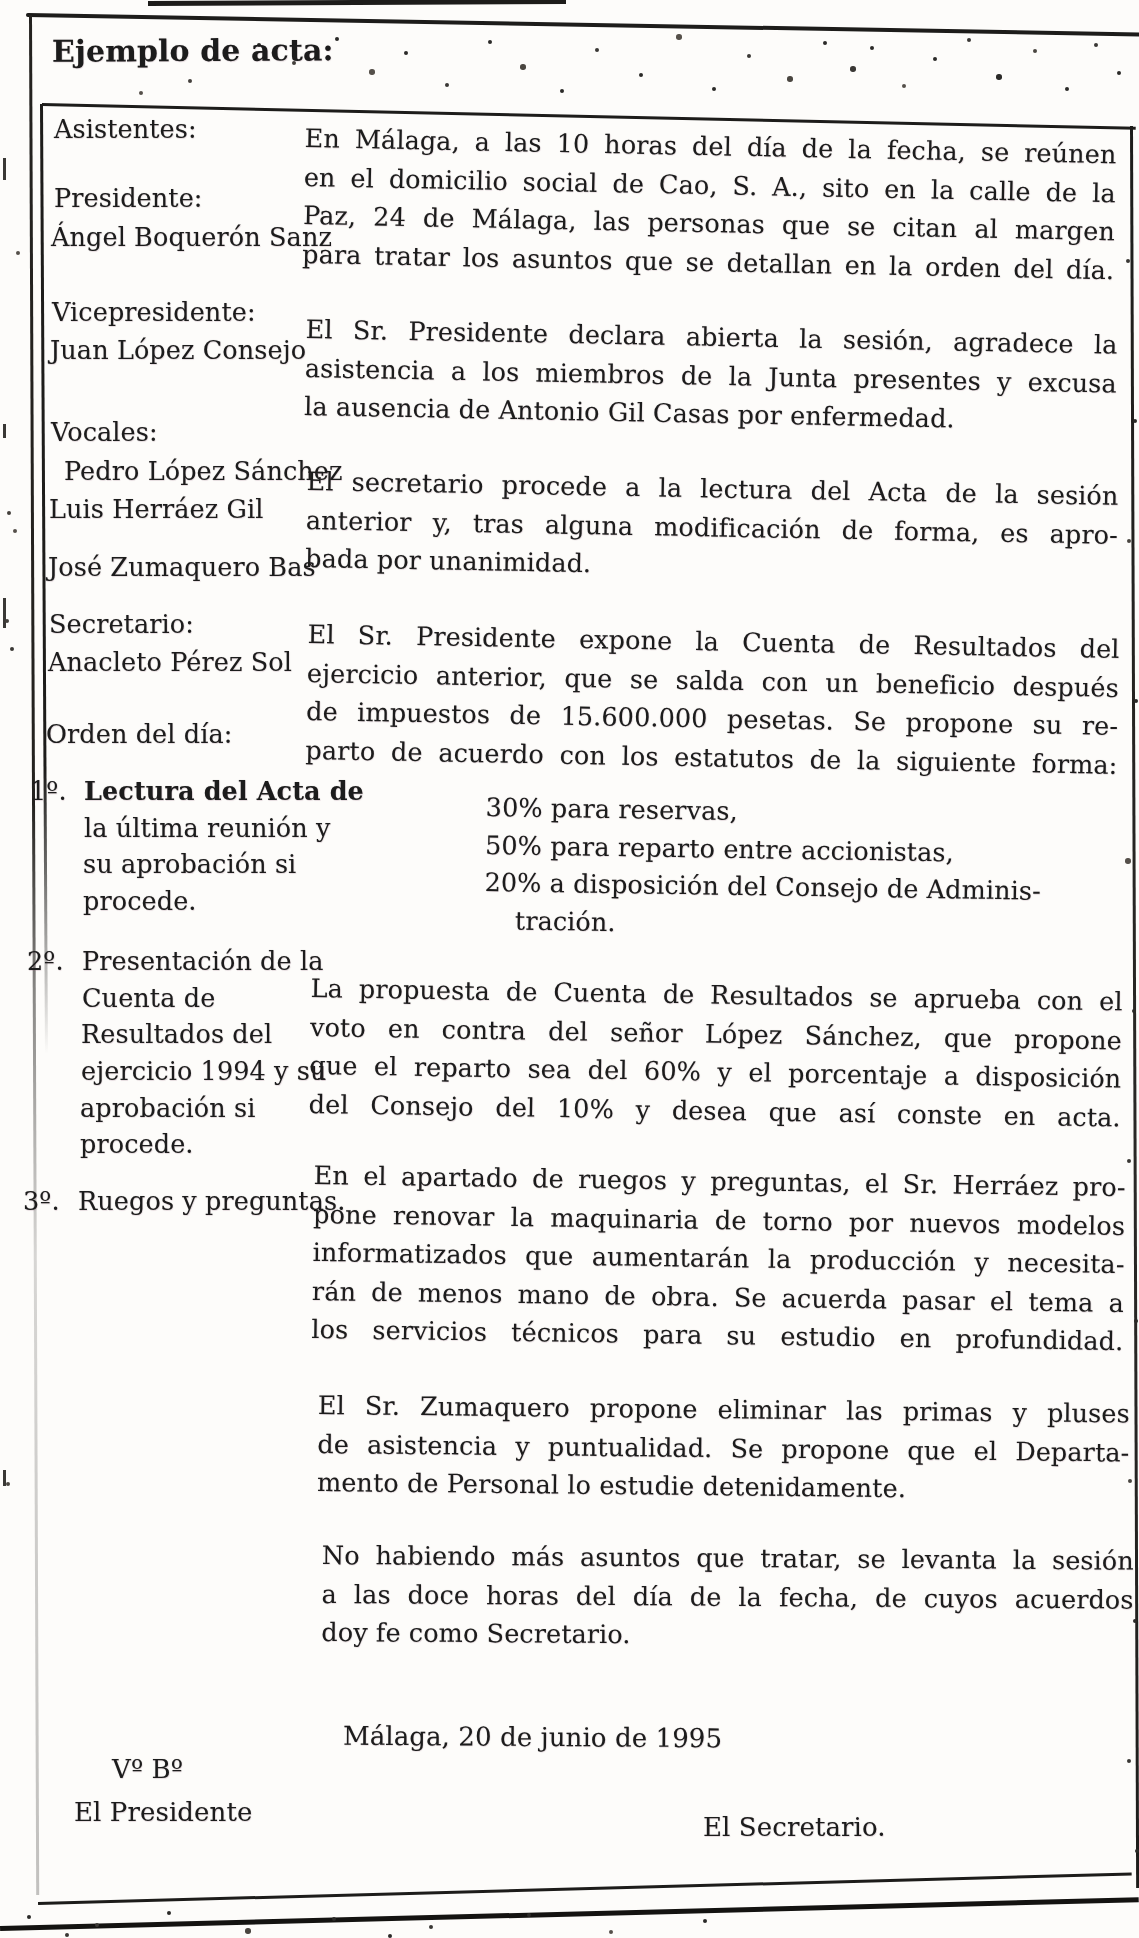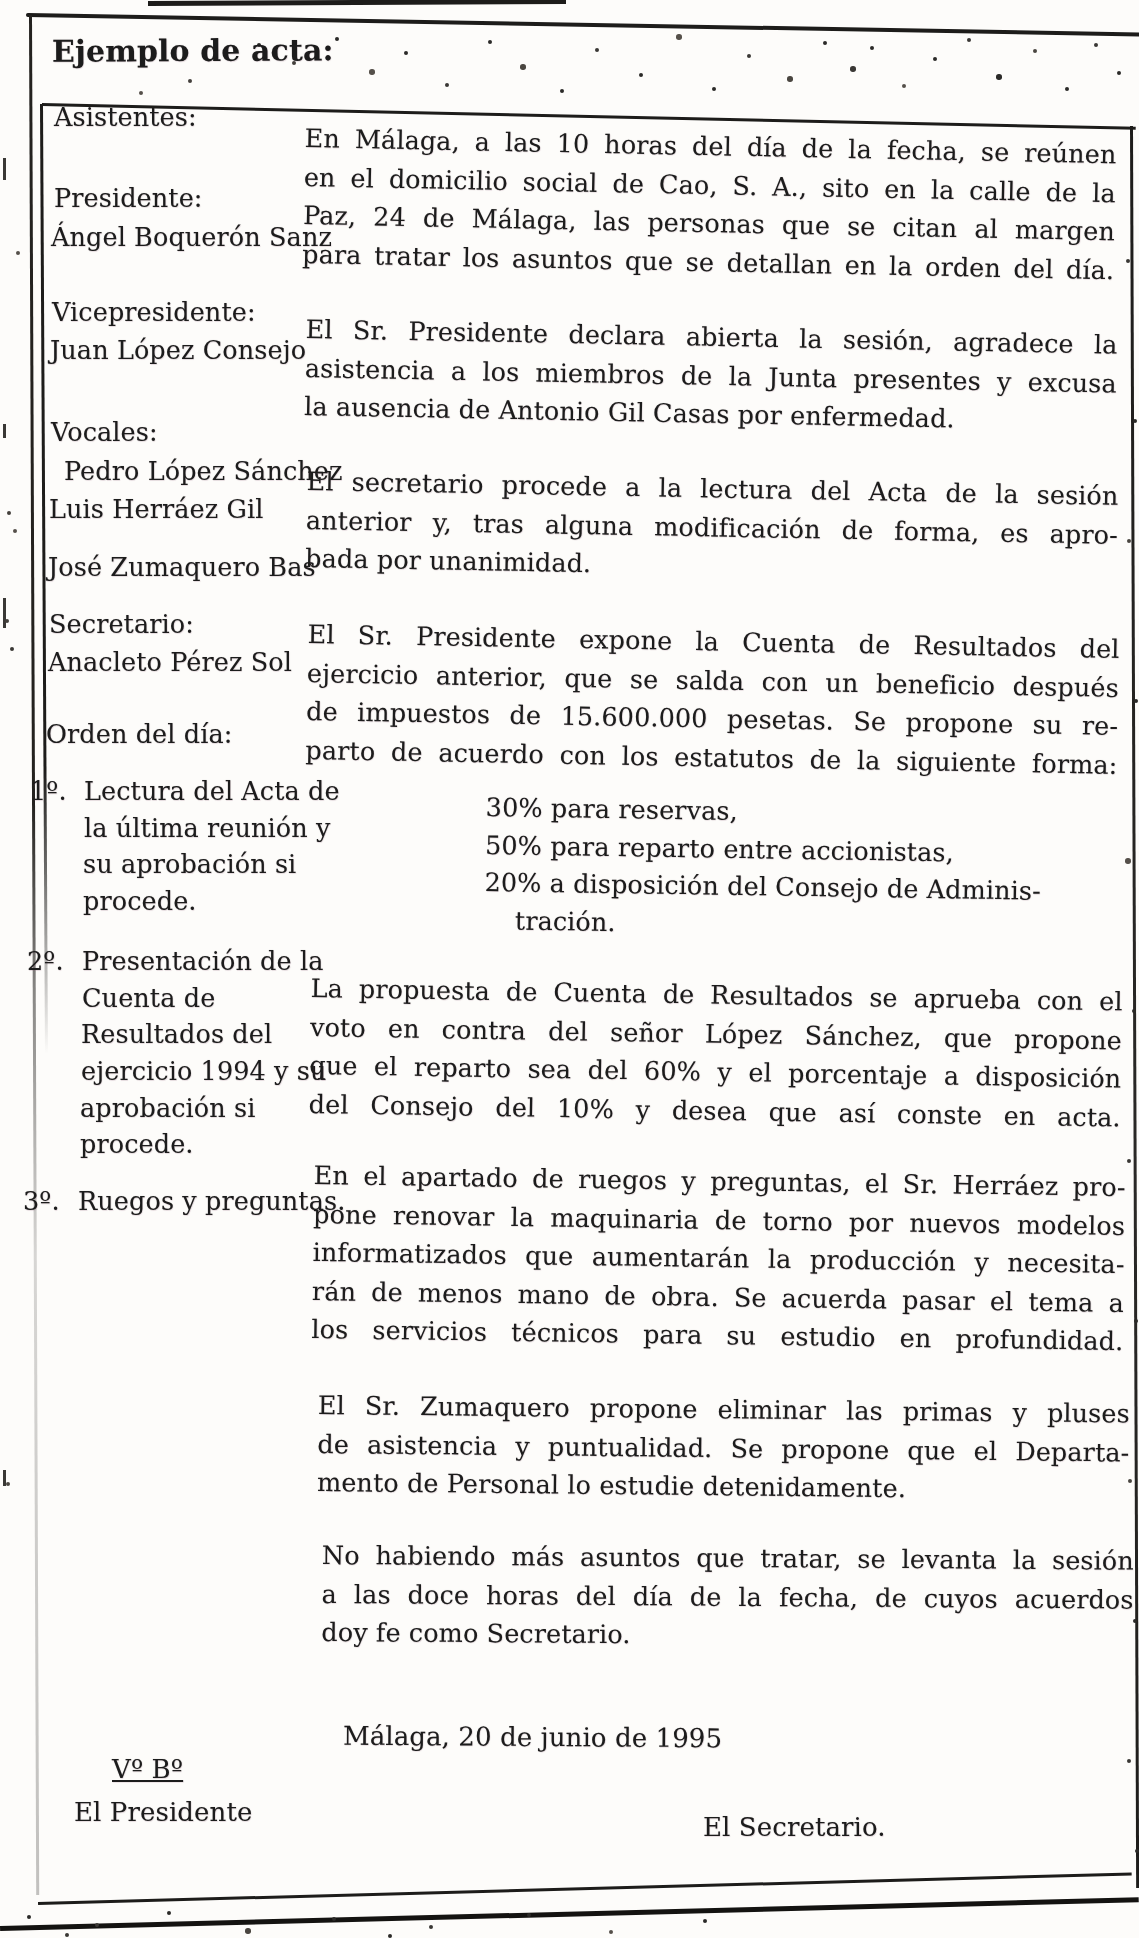--- a/index.html
+++ b/index.html
@@ -81,35 +81,35 @@
 <div class="abs edge-dash" style="top:424px;height:14px;"></div>
 <div class="abs edge-dash" style="top:598px;height:30px;"></div>
 <div class="abs edge-dash" style="top:1470px;height:16px;"></div>
 <div class="abs speck" id="specks-header"></div>
 <div class="abs speck" id="specks-right"></div>
 <div class="abs speck" id="specks-bottom"></div>
 <div class="abs speck" id="specks-margin"></div>
 
 <div class="abs txt" id="page-title">Ejemplo de acta:</div>
 
-<div class="abs txt sb" style="left:54px;top:98px;">Asistentes:</div>
+<div class="abs txt sb" style="left:54px;top:110px;">Asistentes:</div>
 <div class="abs txt sb" style="left:54px;top:179px;">Presidente:</div>
 <div class="abs txt sb" style="left:51px;top:218px;">Ángel Boquerón Sanz</div>
 <div class="abs txt sb" style="left:52px;top:293px;">Vicepresidente:</div>
 <div class="abs txt sb" style="left:50px;top:331px;">Juan López Consejo</div>
 <div class="abs txt sb" style="left:51px;top:413px;">Vocales:</div>
 <div class="abs txt sb" style="left:64px;top:452px;">Pedro López Sánchez</div>
 <div class="abs txt sb" style="left:49px;top:490px;">Luis Herráez Gil</div>
 <div class="abs txt sb" style="left:48px;top:548px;">José Zumaquero Bas</div>
 <div class="abs txt sb" style="left:49px;top:605px;">Secretario:</div>
 <div class="abs txt sb" style="left:48px;top:643px;">Anacleto Pérez Sol</div>
 <div class="abs txt sb" style="left:46px;top:715px;">Orden del día:</div>
 
 <div class="abs txt sb" style="left:30px;top:772px;">1º.</div>
-<div class="abs txt sb" style="left:84px;top:772px;">Lectura del Acta de</div>
+<div class="abs txt sb" style="left:84px;top:772px;font-weight:bold;">Lectura del Acta de</div>
 <div class="abs txt sb" style="left:84px;top:809px;">la última reunión y</div>
 <div class="abs txt sb" style="left:83px;top:845px;">su aprobación si</div>
 <div class="abs txt sb" style="left:83px;top:882px;">procede.</div>
 
 <div class="abs txt sb" style="left:27px;top:942px;">2º.</div>
 <div class="abs txt sb" style="left:82px;top:942px;">Presentación de la</div>
 <div class="abs txt sb" style="left:82px;top:979px;">Cuenta de</div>
 <div class="abs txt sb" style="left:81px;top:1015px;">Resultados del</div>
 <div class="abs txt sb" style="left:81px;top:1052px;">ejercicio 1994 y su</div>
 <div class="abs txt sb" style="left:80px;top:1089px;text-align:center;">aprobación si</div>
@@ -172,15 +172,15 @@
   <div class="ll">mento de Personal lo estudie detenidamente.</div>
 </div>
 
 <div class="abs txt para" style="left:322px;top:1536px;transform:rotate(0.4deg);">
   <div class="jl">No habiendo más asuntos que tratar, se levanta la sesión</div>
   <div class="jl">a las doce horas del día de la fecha, de cuyos acuerdos</div>
   <div class="ll">doy fe como Secretario.</div>
 </div>
 
 <div class="abs txt sign" style="left:343px;top:1718px;transform:rotate(0.4deg);">Málaga, 20 de junio de 1995</div>
-<div class="abs txt sign" style="left:112px;top:1750px;text-decoration:underline;">Vº Bº</div>
+<div class="abs txt sign" style="left:112px;top:1750px;">Vº Bº</div>
 <div class="abs txt sign" style="left:74px;top:1793px;">El Presidente</div>
 <div class="abs txt sign" style="left:703px;top:1808px;">El Secretario.</div>
 
 </body></html>

